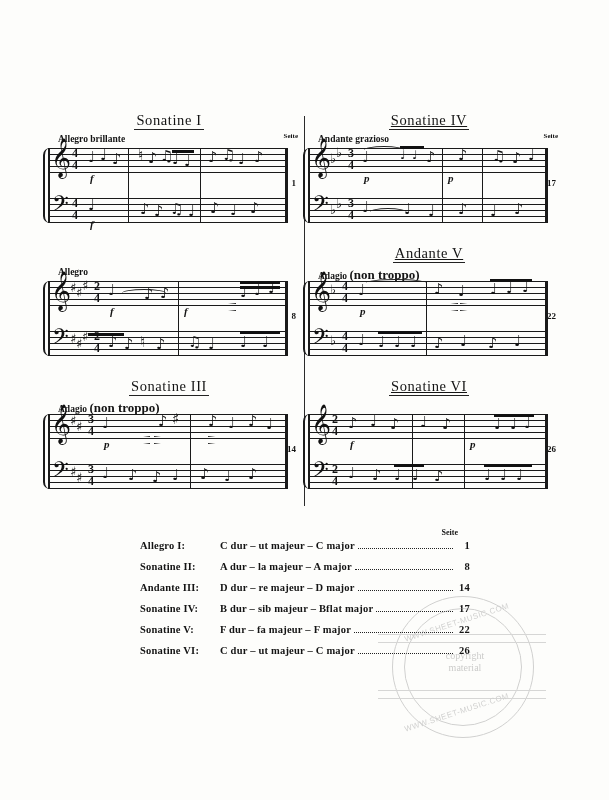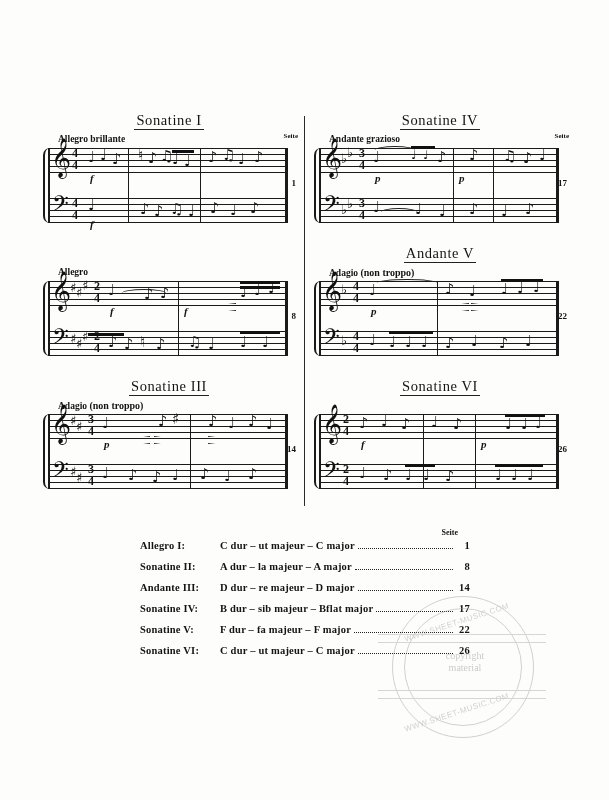--- a/index.html
+++ b/index.html
@@ -40,21 +40,21 @@
     width: 529px;
     height: 400px;
   }
   .col {
     position: absolute;
     top: 0;
     width: 258px;
     height: 400px;
   }
   .col-left  { left: 0; }
-  .col-right { left: 271px; }
+  .col-right { left: 260px; text-decoration: underline; }
   .divider {
     position: absolute;
     left: 264px;
     top: 4px;
     width: 1px;
     height: 390px;
     background: #2a2a2a;
   }
   .incipit {
     position: relative;
@@ -70,21 +70,21 @@
   }
   .inc-title u { text-decoration: none; border-bottom: 1px solid #222; padding: 0 2px 1px 2px;}
   .tempo {
     position: absolute;
     left: 18px;
     top: 22px;
     font-size: 9.5px;
     font-weight: bold;
     font-family: "Liberation Serif", serif;
   }
-  .tempo .paren { font-size: 10px; font-weight: bold; }
+  .tempo .paren { font-size: 13px; font-weight: bold; }
   .seite-lbl {
     position: absolute;
     right: 0;
     top: 20px;
     font-size: 7px;
     font-weight: bold;
   }
   .pageno {
     position: absolute;
     right: 2px;

